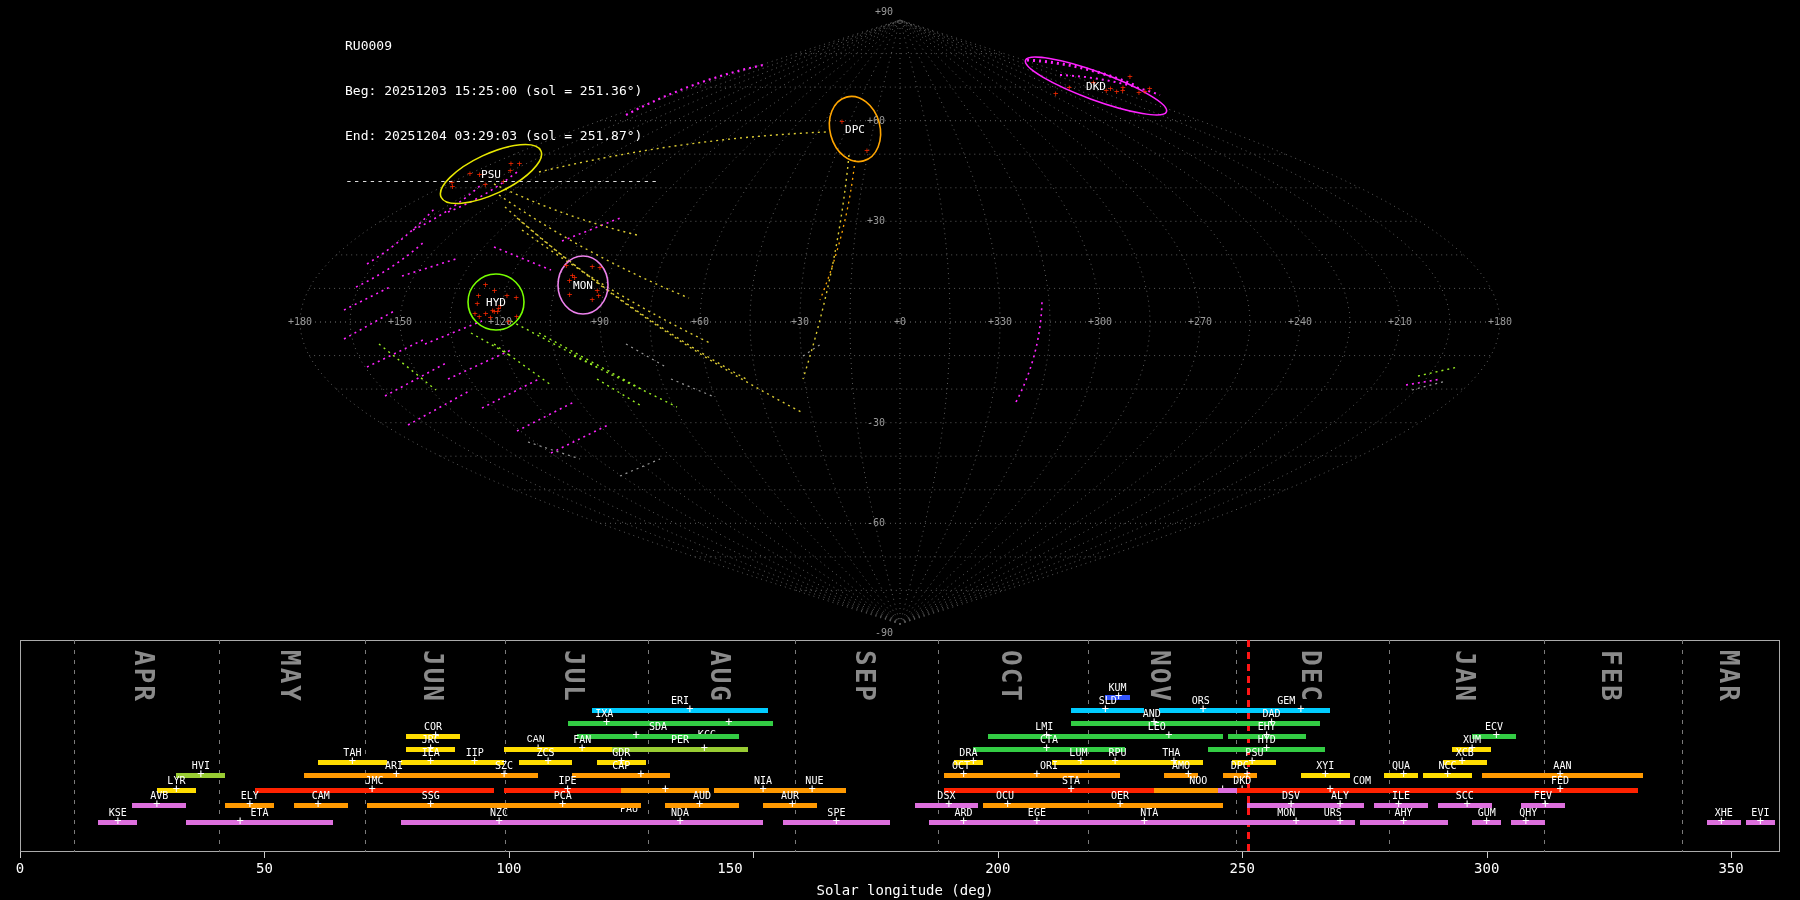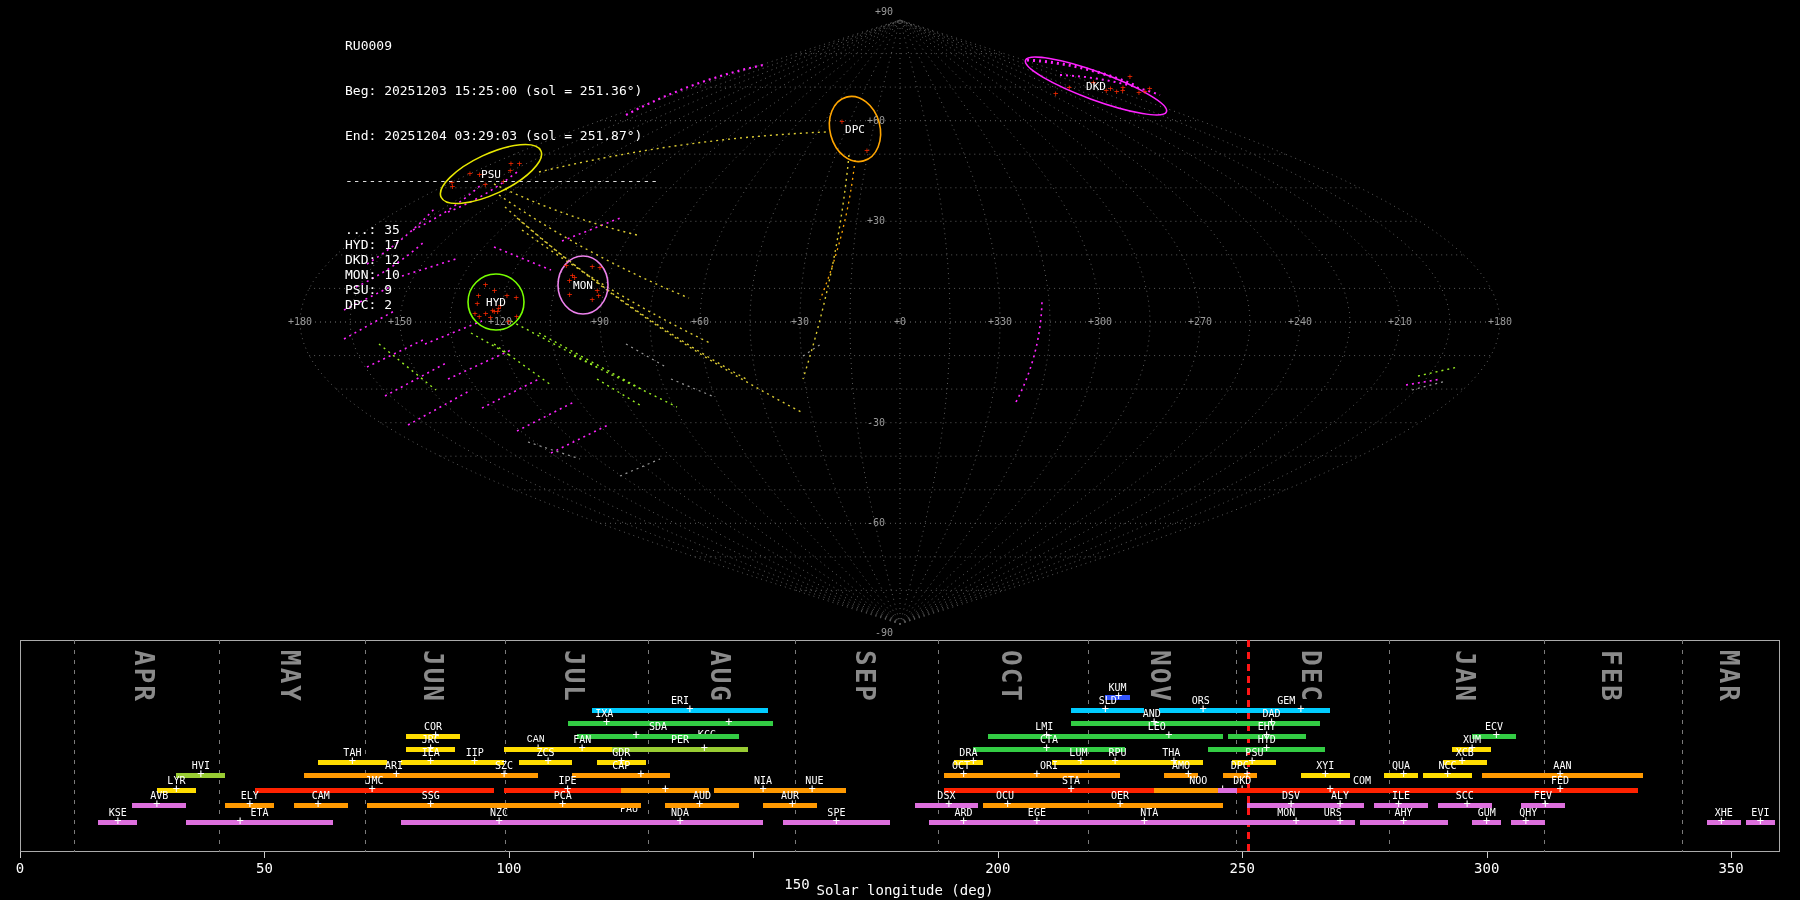--- a/index.html
+++ b/index.html
@@ -25,21 +25,20 @@
   .x-label{position:absolute;top:242px;left:905px;transform:translateX(-50%);color:#fff;font-size:14px;}
 </style>
 </head>
 <body>
 
 <div id="header">
   <div>RU0009</div>
   <div>Beg: 20251203 15:25:00 (sol = 251.36°)</div>
   <div>End: 20251204 03:29:03 (sol = 251.87°)</div>
   <div class="sep">----------------------------------------</div>
-  <ul id="counts"><li>...: 35</li><li>HYD: 17</li><li>DKD: 12</li><li>MON: 10</li><li>PSU: 9</li><li>DPC: 2</li></ul>
 </div>
 
 <svg id="skymap" width="1800" height="640">
     <path d="M900.0 624.0L868.6 613.9L837.3 603.9L806.1 593.8L775.3 583.7L744.7 573.7L714.6 563.6L685.0 553.5L656.0 543.5L627.6 533.4L600.0 523.3L573.2 513.3L547.3 503.2L522.4 493.1L498.5 483.1L475.7 473.0L454.1 462.9L433.7 452.9L414.6 442.8L396.8 432.7L380.4 422.7L365.4 412.6L351.9 402.5L339.9 392.5L329.4 382.4L320.4 372.3L313.1 362.3L307.4 352.2L303.3 342.1L300.8 332.1L300.0 322.0L300.8 311.9L303.3 301.9L307.4 291.8L313.1 281.7L320.4 271.7L329.4 261.6L339.9 251.5L351.9 241.5L365.4 231.4L380.4 221.3L396.8 211.3L414.6 201.2L433.7 191.1L454.1 181.1L475.7 171.0L498.5 160.9L522.4 150.9L547.3 140.8L573.2 130.7L600.0 120.7L627.6 110.6L656.0 100.5L685.0 90.5L714.6 80.4L744.7 70.3L775.3 60.3L806.1 50.2L837.3 40.1L868.6 30.1L900.0 20.0" fill="none" stroke="#5c5c5c" stroke-width="1" stroke-dasharray="1 4"></path>
     <path d="M900.0 624.0L871.2 613.9L842.5 603.9L814.0 593.8L785.6 583.7L757.6 573.7L730.0 563.6L702.9 553.5L676.3 543.5L650.3 533.4L625.0 523.3L600.4 513.3L576.7 503.2L553.9 493.1L532.0 483.1L511.1 473.0L491.3 462.9L472.6 452.9L455.0 442.8L438.7 432.7L423.7 422.7L409.9 412.6L397.5 402.5L386.5 392.5L376.9 382.4L368.7 372.3L362.0 362.3L356.8 352.2L353.0 342.1L350.8 332.1L350.0 322.0L350.8 311.9L353.0 301.9L356.8 291.8L362.0 281.7L368.7 271.7L376.9 261.6L386.5 251.5L397.5 241.5L409.9 231.4L423.7 221.3L438.7 211.3L455.0 201.2L472.6 191.1L491.3 181.1L511.1 171.0L532.0 160.9L553.9 150.9L576.7 140.8L600.4 130.7L625.0 120.7L650.3 110.6L676.3 100.5L702.9 90.5L730.0 80.4L757.6 70.3L785.6 60.3L814.0 50.2L842.5 40.1L871.2 30.1L900.0 20.0" fill="none" stroke="#5c5c5c" stroke-width="1" stroke-dasharray="1 4"></path>
     <path d="M900.0 624.0L873.8 613.9L847.7 603.9L821.8 593.8L796.0 583.7L770.6 573.7L745.5 563.6L720.8 553.5L696.6 543.5L673.0 533.4L650.0 523.3L627.7 513.3L606.1 503.2L585.3 493.1L565.4 483.1L546.4 473.0L528.4 462.9L511.4 452.9L495.5 442.8L480.7 432.7L467.0 422.7L454.5 412.6L443.2 402.5L433.2 392.5L424.5 382.4L417.0 372.3L410.9 362.3L406.2 352.2L402.7 342.1L400.7 332.1L400.0 322.0L400.7 311.9L402.7 301.9L406.2 291.8L410.9 281.7L417.0 271.7L424.5 261.6L433.2 251.5L443.2 241.5L454.5 231.4L467.0 221.3L480.7 211.3L495.5 201.2L511.4 191.1L528.4 181.1L546.4 171.0L565.4 160.9L585.3 150.9L606.1 140.8L627.7 130.7L650.0 120.7L673.0 110.6L696.6 100.5L720.8 90.5L745.5 80.4L770.6 70.3L796.0 60.3L821.8 50.2L847.7 40.1L873.8 30.1L900.0 20.0" fill="none" stroke="#5c5c5c" stroke-width="1" stroke-dasharray="1 4"></path>
     <path d="M900.0 624.0L876.4 613.9L853.0 603.9L829.6 593.8L806.4 583.7L783.5 573.7L760.9 563.6L738.7 553.5L717.0 543.5L695.7 533.4L675.0 523.3L654.9 513.3L635.5 503.2L616.8 493.1L598.9 483.1L581.8 473.0L565.6 462.9L550.3 452.9L535.9 442.8L522.6 432.7L510.3 422.7L499.0 412.6L488.9 402.5L479.9 392.5L472.0 382.4L465.3 372.3L459.8 362.3L455.5 352.2L452.5 342.1L450.6 332.1L450.0 322.0L450.6 311.9L452.5 301.9L455.5 291.8L459.8 281.7L465.3 271.7L472.0 261.6L479.9 251.5L488.9 241.5L499.0 231.4L510.3 221.3L522.6 211.3L535.9 201.2L550.3 191.1L565.6 181.1L581.8 171.0L598.9 160.9L616.8 150.9L635.5 140.8L654.9 130.7L675.0 120.7L695.7 110.6L717.0 100.5L738.7 90.5L760.9 80.4L783.5 70.3L806.4 60.3L829.6 50.2L853.0 40.1L876.4 30.1L900.0 20.0" fill="none" stroke="#5c5c5c" stroke-width="1" stroke-dasharray="1 4"></path>
     <path d="M900.0 624.0L879.1 613.9L858.2 603.9L837.4 593.8L816.8 583.7L796.5 573.7L776.4 563.6L756.7 553.5L737.3 543.5L718.4 533.4L700.0 523.3L682.1 513.3L664.9 503.2L648.3 493.1L632.3 483.1L617.2 473.0L602.7 462.9L589.1 452.9L576.4 442.8L564.5 432.7L553.6 422.7L543.6 412.6L534.6 402.5L526.6 392.5L519.6 382.4L513.6 372.3L508.7 362.3L504.9 352.2L502.2 342.1L500.5 332.1L500.0 322.0L500.5 311.9L502.2 301.9L504.9 291.8L508.7 281.7L513.6 271.7L519.6 261.6L526.6 251.5L534.6 241.5L543.6 231.4L553.6 221.3L564.5 211.3L576.4 201.2L589.1 191.1L602.7 181.1L617.2 171.0L632.3 160.9L648.3 150.9L664.9 140.8L682.1 130.7L700.0 120.7L718.4 110.6L737.3 100.5L756.7 90.5L776.4 80.4L796.5 70.3L816.8 60.3L837.4 50.2L858.2 40.1L879.1 30.1L900.0 20.0" fill="none" stroke="#5c5c5c" stroke-width="1" stroke-dasharray="1 4"></path>
     <path d="M900.0 624.0L881.7 613.9L863.4 603.9L845.2 593.8L827.2 583.7L809.4 573.7L791.8 563.6L774.6 553.5L757.6 543.5L741.1 533.4L725.0 523.3L709.4 513.3L694.3 503.2L679.7 493.1L665.8 483.1L652.5 473.0L639.9 462.9L628.0 452.9L616.8 442.8L606.5 432.7L596.9 422.7L588.1 412.6L580.3 402.5L573.2 392.5L567.1 382.4L561.9 372.3L557.6 362.3L554.3 352.2L551.9 342.1L550.5 332.1L550.0 322.0L550.5 311.9L551.9 301.9L554.3 291.8L557.6 281.7L561.9 271.7L567.1 261.6L573.2 251.5L580.3 241.5L588.1 231.4L596.9 221.3L606.5 211.3L616.8 201.2L628.0 191.1L639.9 181.1L652.5 171.0L665.8 160.9L679.7 150.9L694.3 140.8L709.4 130.7L725.0 120.7L741.1 110.6L757.6 100.5L774.6 90.5L791.8 80.4L809.4 70.3L827.2 60.3L845.2 50.2L863.4 40.1L881.7 30.1L900.0 20.0" fill="none" stroke="#5c5c5c" stroke-width="1" stroke-dasharray="1 4"></path>
     <path d="M900.0 624.0L884.3 613.9L868.6 603.9L853.1 593.8L837.6 583.7L822.4 573.7L807.3 563.6L792.5 553.5L778.0 543.5L763.8 533.4L750.0 523.3L736.6 513.3L723.7 503.2L711.2 493.1L699.3 483.1L687.9 473.0L677.1 462.9L666.9 452.9L657.3 442.8L648.4 432.7L640.2 422.7L632.7 412.6L625.9 402.5L619.9 392.5L614.7 382.4L610.2 372.3L606.6 362.3L603.7 352.2L601.6 342.1L600.4 332.1L600.0 322.0L600.4 311.9L601.6 301.9L603.7 291.8L606.6 281.7L610.2 271.7L614.7 261.6L619.9 251.5L625.9 241.5L632.7 231.4L640.2 221.3L648.4 211.3L657.3 201.2L666.9 191.1L677.1 181.1L687.9 171.0L699.3 160.9L711.2 150.9L723.7 140.8L736.6 130.7L750.0 120.7L763.8 110.6L778.0 100.5L792.5 90.5L807.3 80.4L822.4 70.3L837.6 60.3L853.1 50.2L868.6 40.1L884.3 30.1L900.0 20.0" fill="none" stroke="#5c5c5c" stroke-width="1" stroke-dasharray="1 4"></path>
@@ -488,21 +487,21 @@
     <div class="bar" style="left:1745.8px;top:180px;width:29.3px;background:#dd6fdd;"></div>
     <div class="bar-label" style="left:1760.4px;top:167px;">EVI</div>
     <div class="bar-peak" style="left:1760.4px;top:175px;">+</div>
     <div class="tick" style="left:20.0px;"></div>
     <div class="tick-label" style="left:20.0px;">0</div>
     <div class="tick" style="left:264.4px;"></div>
     <div class="tick-label" style="left:264.4px;">50</div>
     <div class="tick" style="left:508.9px;"></div>
     <div class="tick-label" style="left:508.9px;">100</div>
     <div class="tick" style="left:753.3px;"></div>
-    <div class="tick-label" style="left:797px;margin-top:16px;">150</div>
+    <div class="tick-label" style="left:730px;">150</div>
     <div class="tick" style="left:997.8px;"></div>
     <div class="tick-label" style="left:997.8px;">200</div>
     <div class="tick" style="left:1242.2px;"></div>
     <div class="tick-label" style="left:1242.2px;">250</div>
     <div class="tick" style="left:1486.7px;"></div>
     <div class="tick-label" style="left:1486.7px;">300</div>
     <div class="tick" style="left:1731.1px;"></div>
     <div class="tick-label" style="left:1731.1px;">350</div>
     <div class="x-label" style="">Solar longitude (deg)</div>
   </div>

